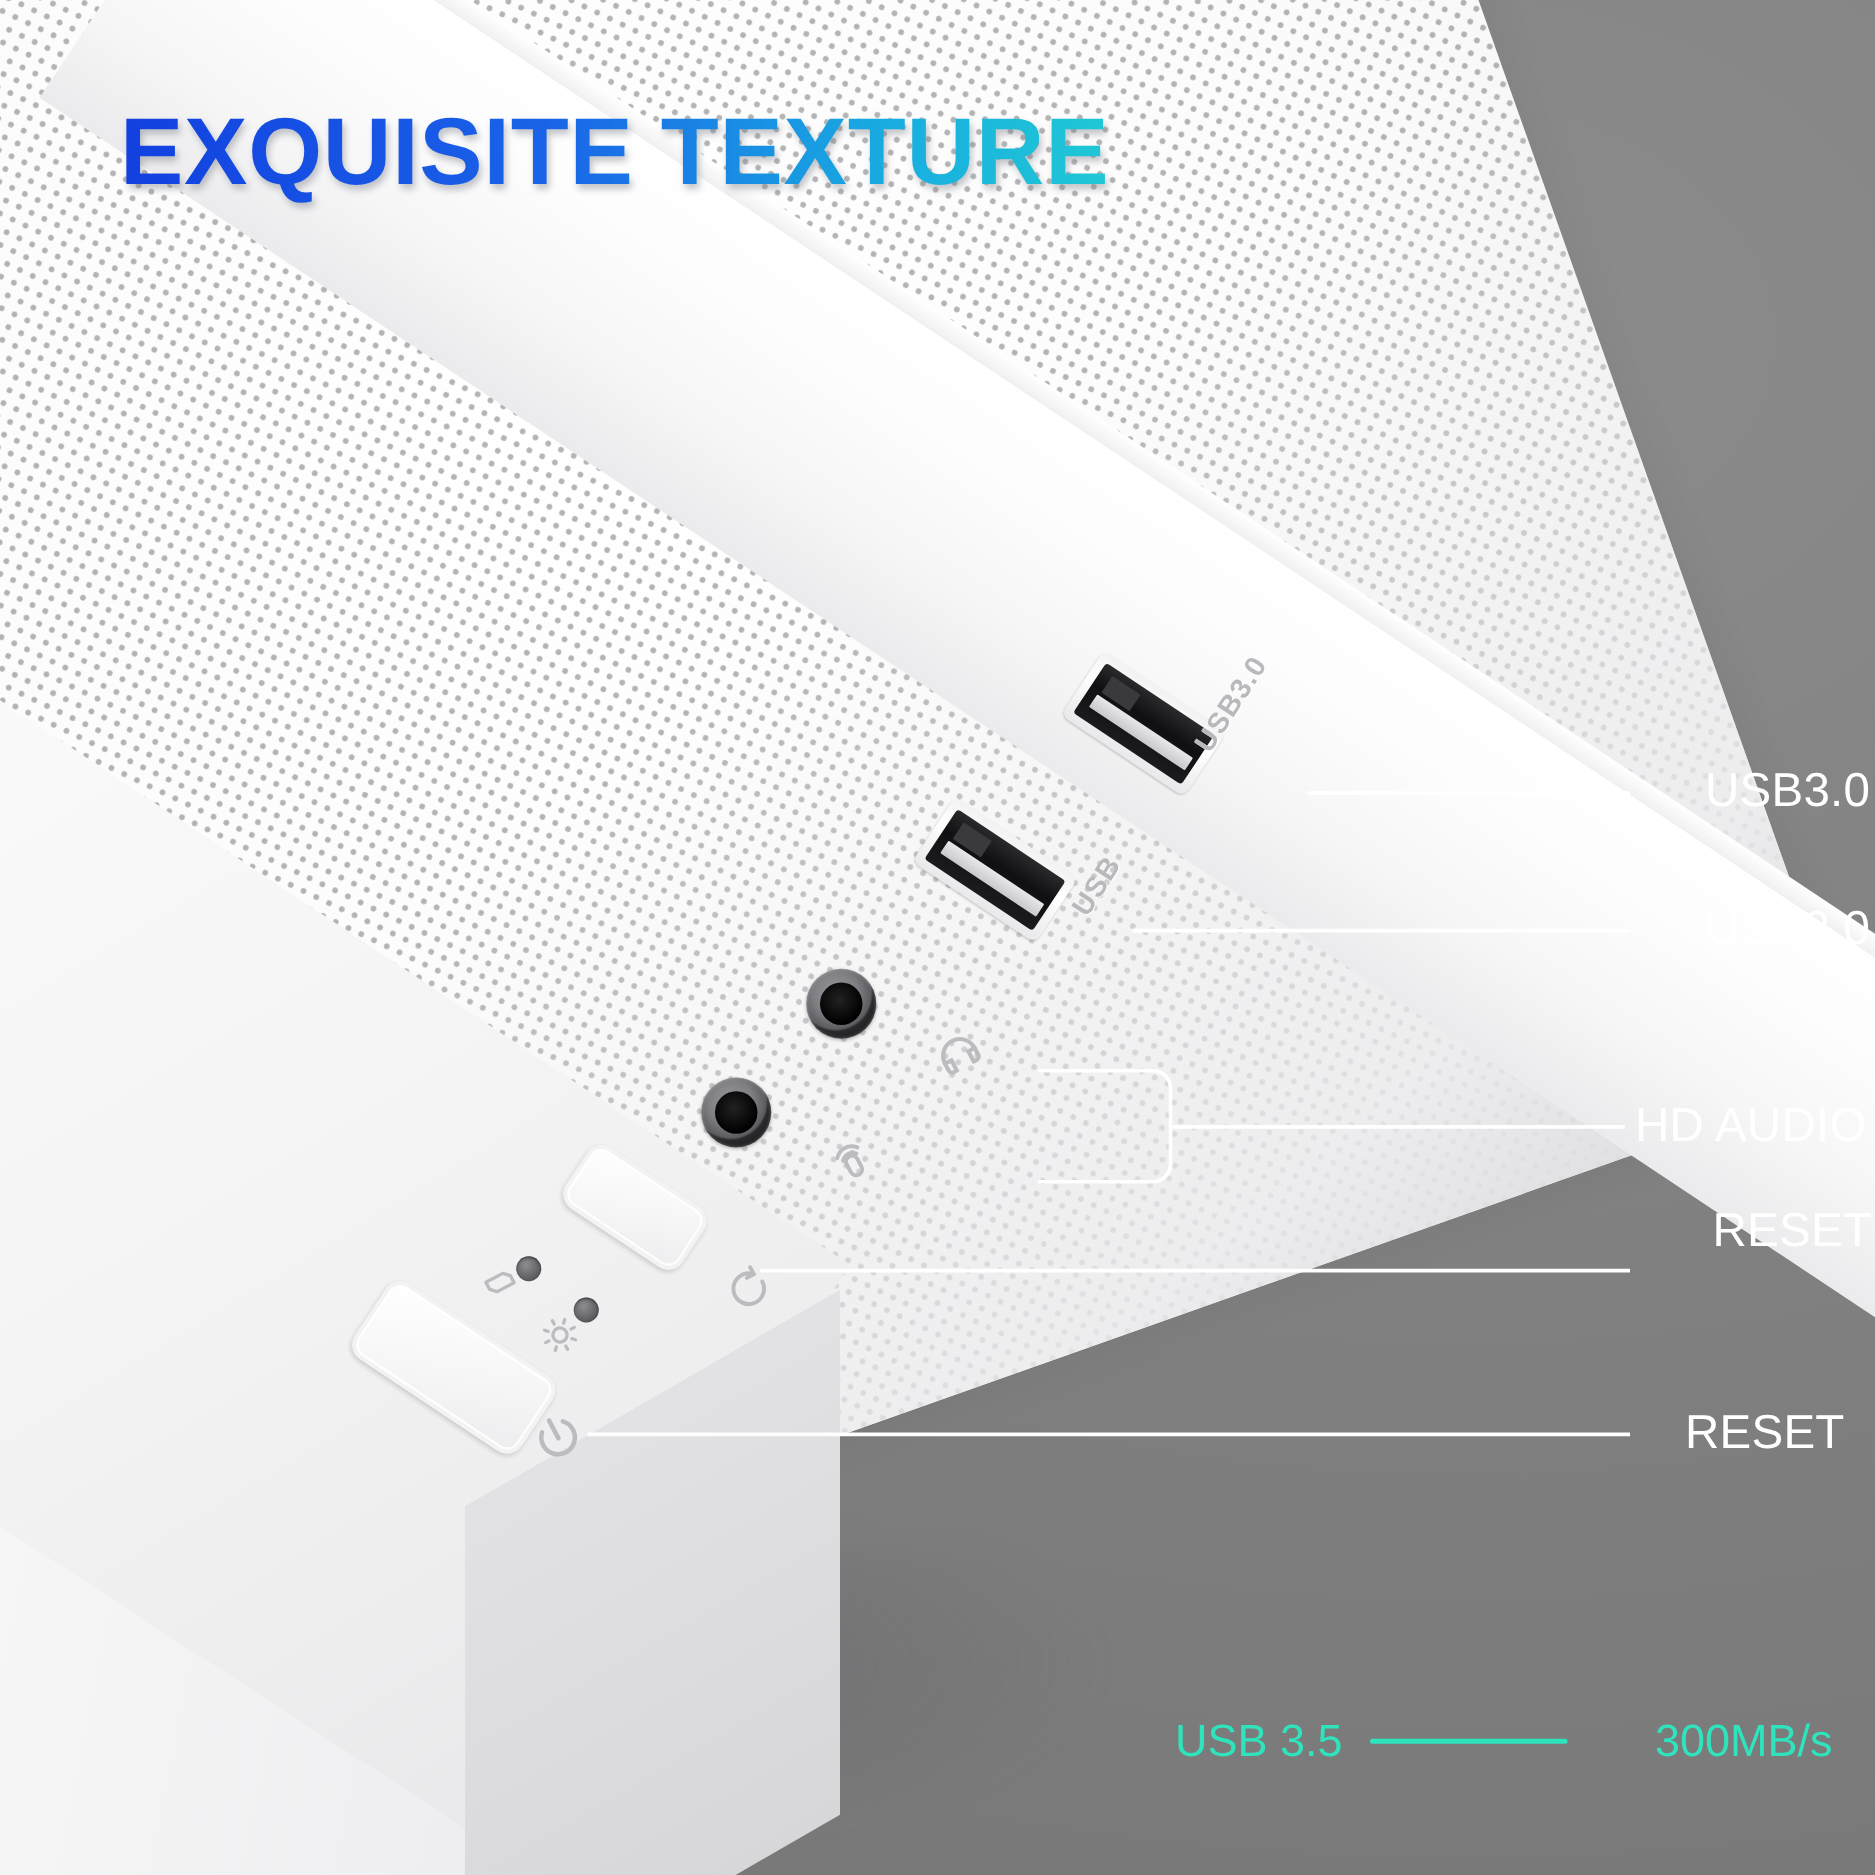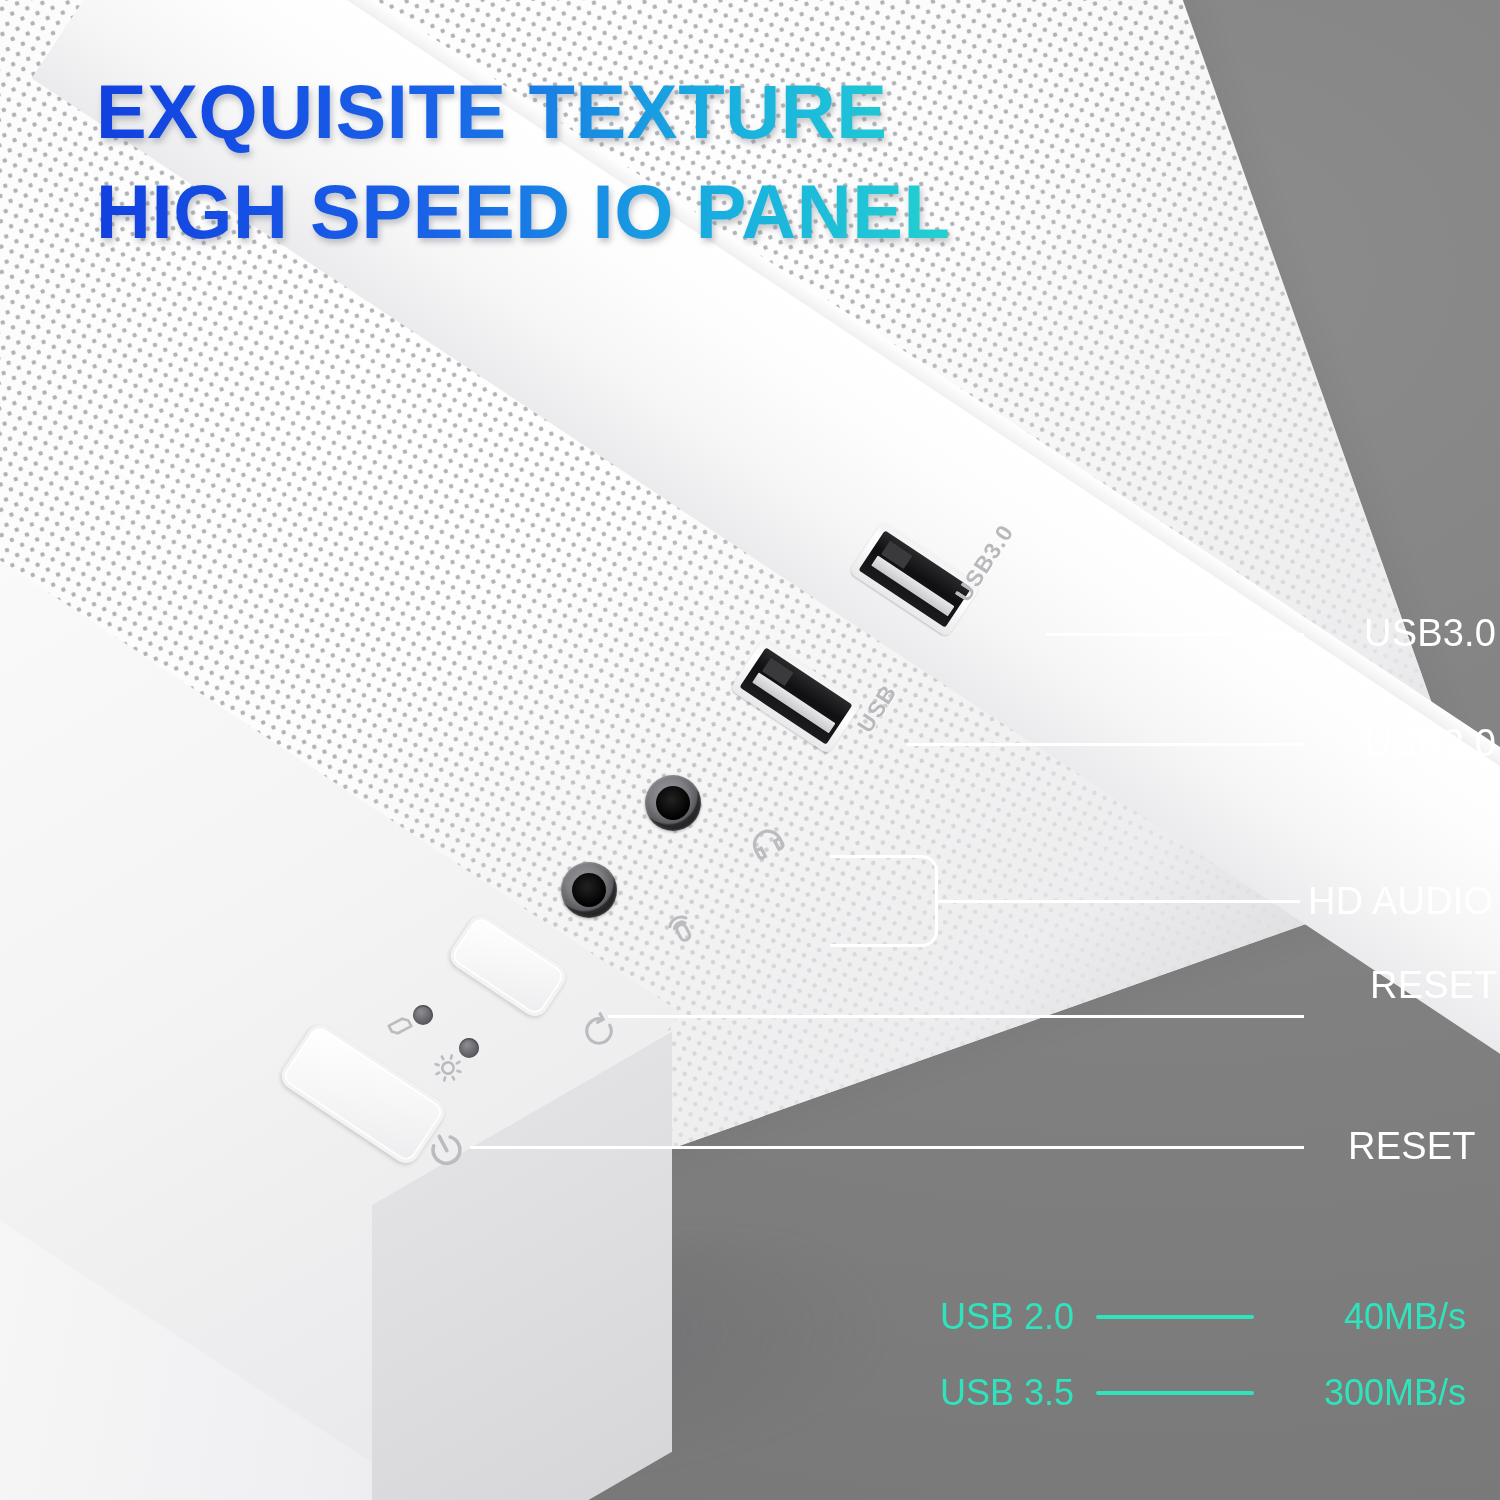--- a/index.html
+++ b/index.html
@@ -168,20 +168,21 @@
     position:absolute;left:96px;top:62px;width:1000px;
   }
   #headline .hl{
     display:block;
     font-size:76px;line-height:1.32;
     font-weight:700;letter-spacing:.6px;
     background:linear-gradient(90deg,#1240e0 0%,#1a63e8 34%,#18aee0 62%,#2ae6c6 100%);
     -webkit-background-clip:text;background-clip:text;
     color:transparent;-webkit-text-fill-color:transparent;
     filter:drop-shadow(2px 4px 3px rgba(120,125,135,.45));
+    margin-top:10px;
   }
 
   
   #speed-block{position:absolute;right:34px;bottom:86px;color:#2fe3bd;}
   .speed-row{
     display:flex;align-items:center;justify-content:flex-end;
     gap:22px;margin-top:34px;font-size:36px;white-space:nowrap;
   }
   .speed-row .name{text-align:right;}
   .speed-row .rule{height:4px;background:#2fe3bd;border-radius:2px;}
@@ -292,29 +293,23 @@
   <div class="lead" style="left:470px;top:1146px;width:834px;"></div>
 
   <div class="callout-label" style="left:1364px;top:612px;">USB3.0</div>
   <div class="callout-label" style="left:1364px;top:722px;">USB2.0</div>
   <div class="callout-label" style="left:1308px;top:880px;">HD AUDIO</div>
   <div class="callout-label" style="left:1370px;top:964px;">RESET</div>
   <div class="callout-label" style="left:1348px;top:1125px;">RESET</div>
 
   <div id="headline">
     <span class="hl">EXQUISITE TEXTURE</span>
-    <span class="hl">HIGH SPEED IO PANEL</span>
   </div>
 
   <div id="speed-block">
-    <div class="speed-row">
-      <span class="name">USB 2.0</span>
-      <span class="rule" style="width:158px;"></span>
-      <span class="val">40MB/s</span>
-    </div>
     <div class="speed-row">
       <span class="name">USB 3.5</span>
       <span class="rule" style="width:158px;"></span>
       <span class="val">300MB/s</span>
     </div>
   </div>
 
 </div>
 
 </body></html>

